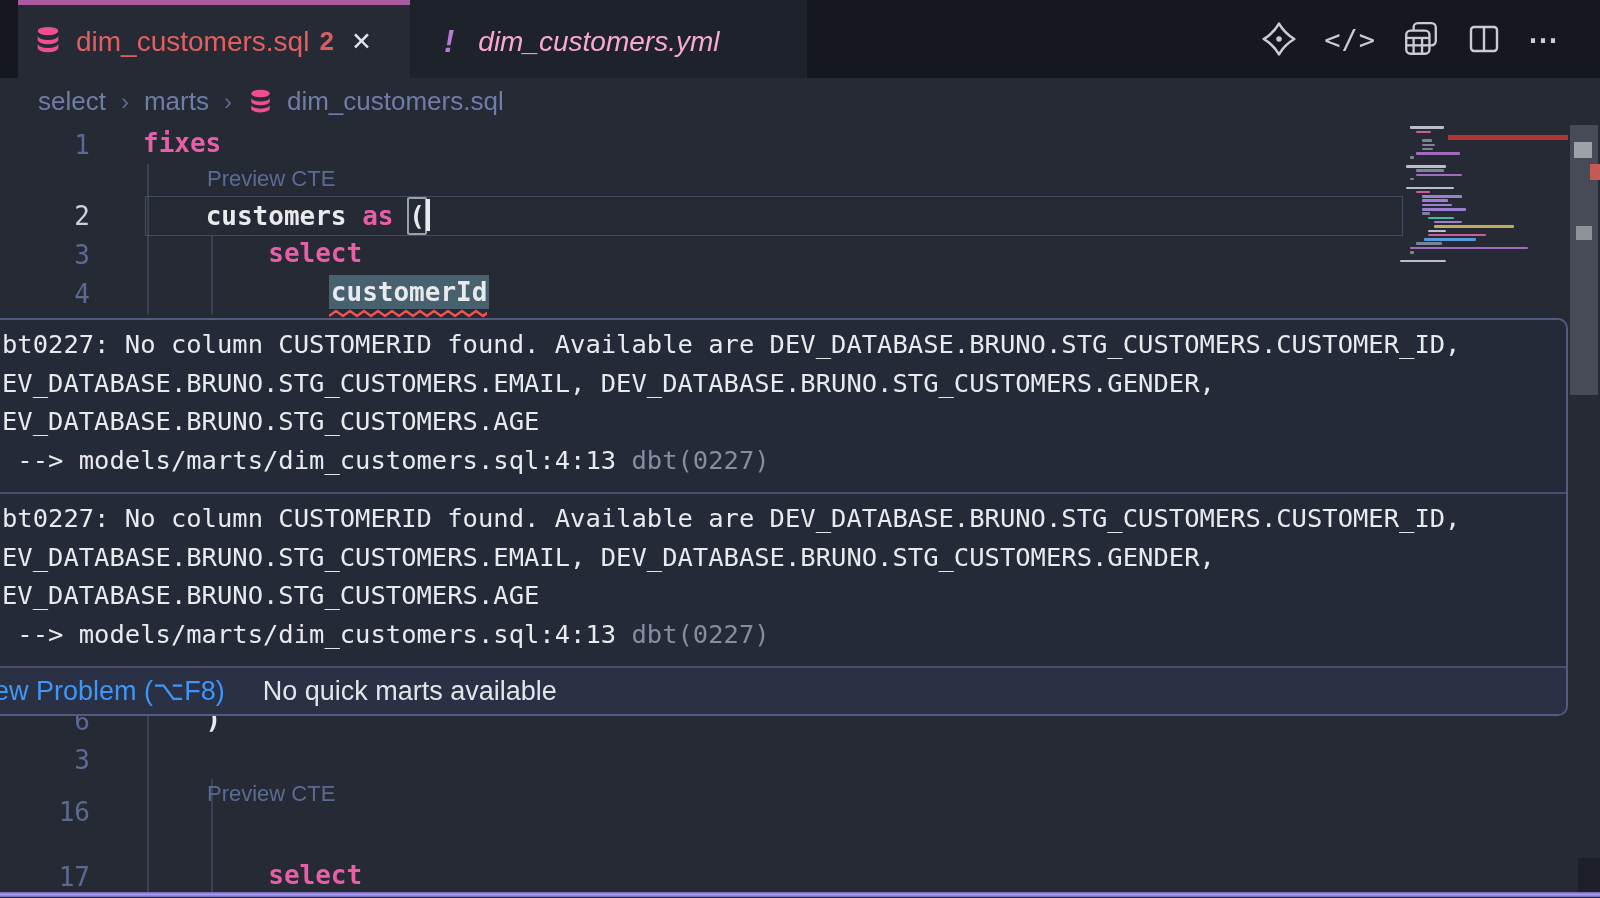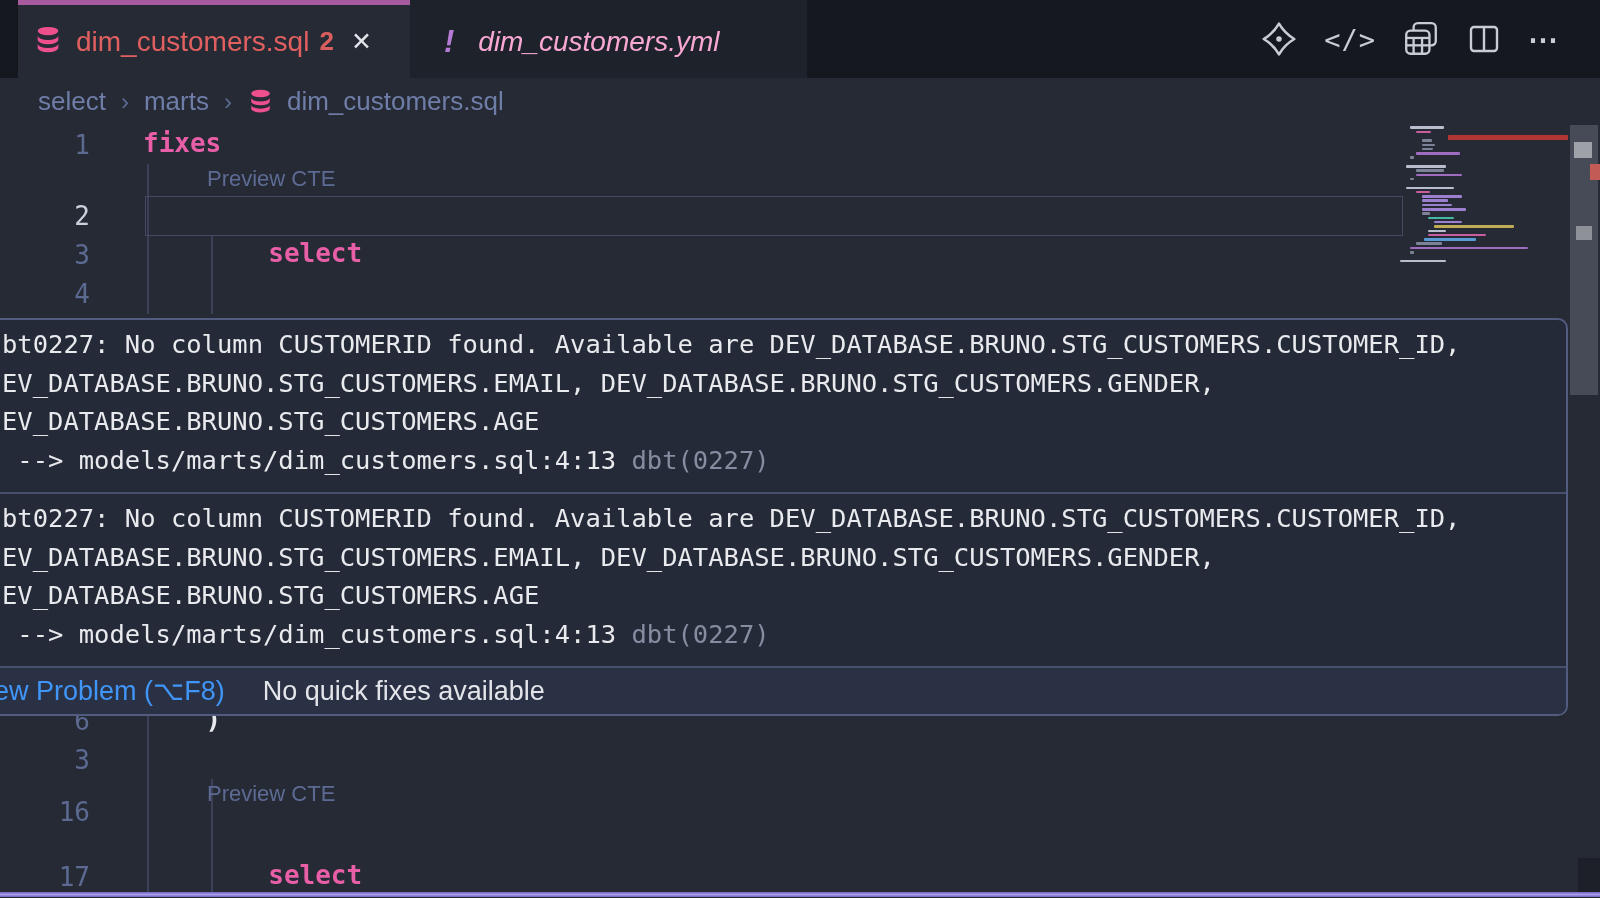--- a/index.html
+++ b/index.html
@@ -80,27 +80,31 @@
   <div class="abs" id="curline-box"></div>
 
   <div id="code-rows">
       <div class="coderow" style="top: 125px;">
         <div class="gutter-num">1</div>
         <pre class="codetext"><span class="kw">fixes</span></pre>
       </div>
       <div class="lens" style="top: 166px;">Preview CTE</div>
       <div class="coderow" style="top: 196px;">
         <div class="gutter-num active">2</div>
+        <pre class="codetext"><span class="tx">    </span><span class="tx">customers </span><span class="kw">as</span><span class="tx"> </span><span><span class="brbox">(</span><span class="cursor"></span></span></pre>
       </div>
       <div class="coderow" style="top: 235px;">
         <div class="gutter-num">3</div>
         <pre class="codetext"><span class="tx">        </span><span class="kw">select</span></pre>
       </div>
       <div class="coderow" style="top: 274px;">
         <div class="gutter-num">4</div>
+        <pre class="codetext"><span class="tx">            </span><span class="errseg">customerId<svg class="squiggle" width="158" height="10" viewBox="0 0 158 10">
+          <path d="M0 7 L7 2 L14 7 L21 2 L28 7 L35 2 L42 7 L49 2 L56 7 L63 2 L70 7 L77 2 L84 7 L91 2 L98 7 L105 2 L112 7 L119 2 L126 7 L133 2 L140 7 L147 2 L154 7 L161 2" fill="none" stroke="#ef5350" stroke-width="2.6"></path>
+            </svg></span></pre>
       </div>
       <div class="coderow" style="top: 701px;">
         <div class="gutter-num">6</div>
         <pre class="codetext"><span class="tx">    )</span></pre>
       </div>
       <div class="coderow" style="top: 740px;">
         <div class="gutter-num">3</div>
         <pre class="codetext"></pre>
       </div>
       <div class="lens" style="top: 781px;">Preview CTE</div>
@@ -220,17 +224,17 @@
 </div>
 
 <div class="abs" id="popup">
   <div id="popup-blocks">
       <div class="pblock"><div>bt0227: No column CUSTOMERID found. Available are DEV_DATABASE.BRUNO.STG_CUSTOMERS.CUSTOMER_ID,</div><div>EV_DATABASE.BRUNO.STG_CUSTOMERS.EMAIL, DEV_DATABASE.BRUNO.STG_CUSTOMERS.GENDER,</div><div>EV_DATABASE.BRUNO.STG_CUSTOMERS.AGE</div><div><span> --&gt; models/marts/dim_customers.sql:4:13</span><span class="pcode"> dbt(0227)</span></div></div>
       <div class="psep"></div>
       <div class="pblock"><div>bt0227: No column CUSTOMERID found. Available are DEV_DATABASE.BRUNO.STG_CUSTOMERS.CUSTOMER_ID,</div><div>EV_DATABASE.BRUNO.STG_CUSTOMERS.EMAIL, DEV_DATABASE.BRUNO.STG_CUSTOMERS.GENDER,</div><div>EV_DATABASE.BRUNO.STG_CUSTOMERS.AGE</div><div><span> --&gt; models/marts/dim_customers.sql:4:13</span><span class="pcode"> dbt(0227)</span></div></div>
     </div>
   <div id="popup-status">
     <span id="view-problem">iew Problem (⌥F8)</span>
-    <span id="no-fixes">No quick fixes available</span>
+    <span id="no-fixes">No quick marts available</span>
   </div>
 </div>
 
 <div class="abs" id="bottom-line"></div>
 
 </body></html>

